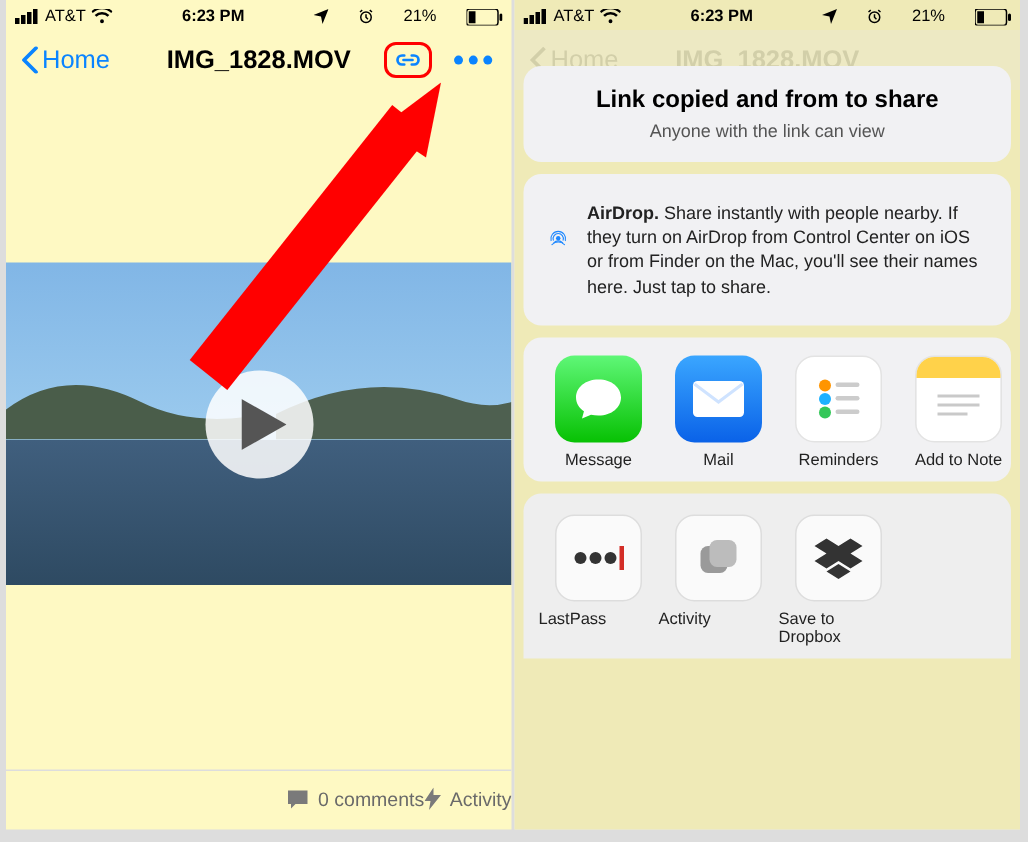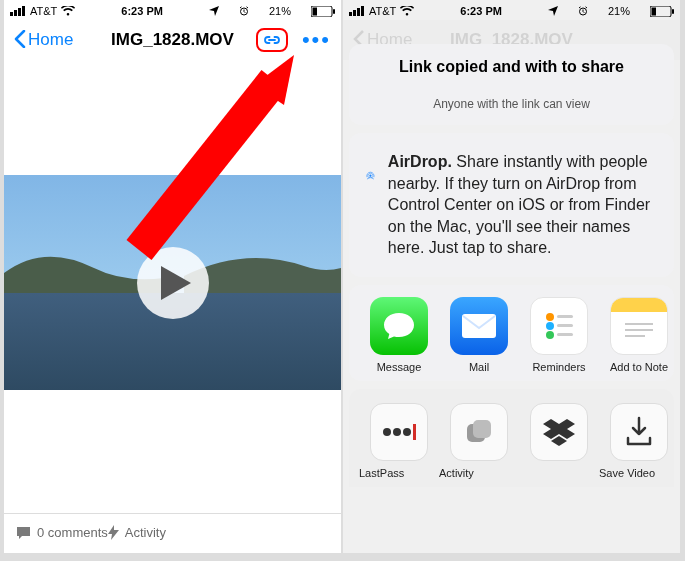--- a/index.html
+++ b/index.html
@@ -1,55 +1,55 @@
 <!DOCTYPE html>
 <html><head>
 <meta charset="utf-8">
 <style>
   * { box-sizing: border-box; margin: 0; padding: 0; font-family: -apple-system, "Helvetica Neue", Arial, sans-serif; }
   body { background:#ddd; width:685px; height:561px; position:relative; }
 
   
-  .phone { position:absolute; top:0; width:337px; height:553px; background:#ffffff; overflow:hidden; }
+  .phone { position:absolute; top:0; width:337px; height:553px; background:#fef9c3; overflow:hidden; }
   .left-phone  { left:4px; }
   .right-phone { left:343px; }
 
   .statusbar { height:20px; padding:2px 6px 0 6px; font-size:11px; font-weight:500; display:flex; justify-content:space-between; align-items:center; }
   .statusbar .s-left  { display:flex; align-items:center; gap:4px;}
   .statusbar .s-right { display:flex; align-items:center; gap:20px;}
   .statusbar svg { display:block;}
 
   .navbar { height:40px; padding:0 10px; display:flex; align-items:center; justify-content:space-between; }
-  .nav-back { color:#0a84ff; font-size:17px; display:flex; align-items:flex-start; }
+  .nav-back { color:#0a84ff; font-size:17px; display:flex; align-items:center; }
   .nav-title{ font-size:17px; font-weight:700; color:#000; position:absolute; left:50%; transform:translateX(-50%);}
   .nav-right{ display:flex; align-items:center; gap:14px; }
   .link-icon-box { border:2px solid #ff0000; border-radius:8px; padding:2px 4px; display:flex;}
   .more-dots { color:#0a84ff; font-size:22px; letter-spacing:2px; line-height:8px; }
 
   .video-area{ height:215px; margin-top:115px; position:relative; background:linear-gradient(to bottom,#81b6e6 0%,#9ccbee 55%, #405f7e 55%, #2e4a62 100%);}
   .hills { position:absolute; bottom:45%; left:0; right:0; height:55px; }
   .play-btn{ position:absolute; left:50%; top:50%; transform:translate(-50%,-50%); width:72px; height:72px; border-radius:50%; background:rgba(255,255,255,.85); display:flex; align-items:center; justify-content:center;}
   .play-btn svg{ margin-left:6px;}
 
-  .bottom-bar{ position:absolute; bottom:2px; left:0; right:0; height:38px; border-top:1px solid #ddd; display:flex; justify-content:flex-start; align-items:center; font-size:13px; color:#6a6a6a;padding-left:12px;}
+  .bottom-bar{ position:absolute; bottom:2px; left:0; right:0; height:38px; border-top:1px solid #ddd; display:flex; justify-content:flex-end; align-items:center; font-size:13px; color:#6a6a6a;padding-left:12px;}
   .bottom-bar .bb-item{ display:flex; align-items:center; gap:6px;}
 
   
   .arrow-wrap{ position:absolute; left:100px; top:55px; pointer-events:none;}
 
   
   .dimmed-nav{ opacity:.25; filter:blur(.3px); background:#f7f7f7;}
   .sheet-backdrop{ position:absolute; top:0; left:0; right:0; bottom:0; background:rgba(0,0,0,.06);}
   .sheet{ position:absolute; top:44px; left:6px; right:6px; bottom:0; display:flex; flex-direction:column; gap:8px;}
   .card{ background:#f1f1f3; border-radius:12px; padding:14px 16px; }
   .card.header{ text-align:center;}
   .card.header h1{ font-size:16px; font-weight:700;}
-  .card.header p{ font-size:12px; color:#555; margin-top:21px;}
+  .card.header p{ font-size:12px; color:#555; margin-top:4px;}
   .card.airdrop{ display:flex; gap:12px; padding:18px 16px;}
-  .airdrop-text{ font-size:16px; line-height:1.35; color:#222;}
+  .airdrop-text{ font-size:12px; line-height:1.35; color:#222;}
   .airdrop-text b{ font-weight:700;}
 
   .share-row{ background:#f1f1f3; border-radius:12px; padding:12px 0 8px 10px; display:flex; overflow:hidden;}
   .share-item{ width:80px; flex:0 0 80px; text-align:center; font-size:11px; color:#222;}
   .share-item .ic{ width:58px; height:58px; border-radius:13px; margin:0 auto 6px auto; display:flex; align-items:center; justify-content:center;}
   .ic-msg{ background:linear-gradient(#5ff777,#07c103);}
   .ic-mail{ background:linear-gradient(#3aa6ff,#0a62e8);}
   .ic-rem{ background:#fff; border:1px solid #e3e3e3;}
   .ic-notes{ background:linear-gradient(#fff 40%,#fff 40%); border:1px solid #e3e3e3; position:relative;}
   .ic-notes::before{ content:""; position:absolute; top:0; left:0; right:0; height:14px; background:#ffd24a; border-radius:12px 12px 0 0;}
@@ -205,21 +205,21 @@
         </svg>
         <span>Activity</span>
       </div>
   </div>
 
   <div class="sheet-backdrop"></div>
 
   <div class="sheet">
 
     <div class="card header">
-      <h1>Link copied and with to share</h1>
+      <h1>Link copied and from to share</h1>
       <p>Anyone with the link can view</p>
     </div>
 
     <div class="card airdrop">
       <svg width="48" height="48" viewBox="0 0 48 48">
         <circle cx="24" cy="27" r="5" fill="#1e88ff"></circle>
         <path d="M14 37a14 14 0 0120 0" fill="none" stroke="#1e88ff" stroke-width="2.5" stroke-linecap="round"></path>
         <path d="M10 41a20 20 0 0128 0" fill="none" stroke="#1e88ff" stroke-width="2.5" stroke-linecap="round"></path>
         <path d="M8 32a16.5 16.5 0 1132 0" fill="none" stroke="#1e88ff" stroke-width="2.5" stroke-linecap="round"></path>
         <path d="M13 31a11.5 11.5 0 1122 0" fill="none" stroke="#1e88ff" stroke-width="2.5" stroke-linecap="round"></path>
@@ -293,26 +293,18 @@
           </div>
         <div>Activity</div>
       </div>
       <div class="action-item">
         <div class="ic">
             <svg width="34" height="30" viewBox="0 0 34 30">
               <path d="M9 2L1 7l8 5-8 5 8 5 8-5 8 5 8-5-8-5 8-5-8-5-8 5z" fill="#333"></path>
               <path d="M9 24l8 5 8-5-8-5z" fill="#333"></path>
             </svg>
           </div>
-      </div>
-      <div class="action-item">
-        <div class="ic">
-            <svg width="30" height="32" viewBox="0 0 30 32">
-              <path d="M15 2v16m0 0l-6-6m6 6l6-6" fill="none" stroke="#333" stroke-width="2.5" stroke-linecap="round" stroke-linejoin="round"></path>
-              <path d="M4 22v6h22v-6" fill="none" stroke="#333" stroke-width="2.5" stroke-linecap="round" stroke-linejoin="round"></path>
-            </svg>
-          </div>
-        <div>Save Video</div>
+        <div>Save to Dropbox</div>
       </div>
     </div>
 
   </div>
 </div>
 
 </body></html>

